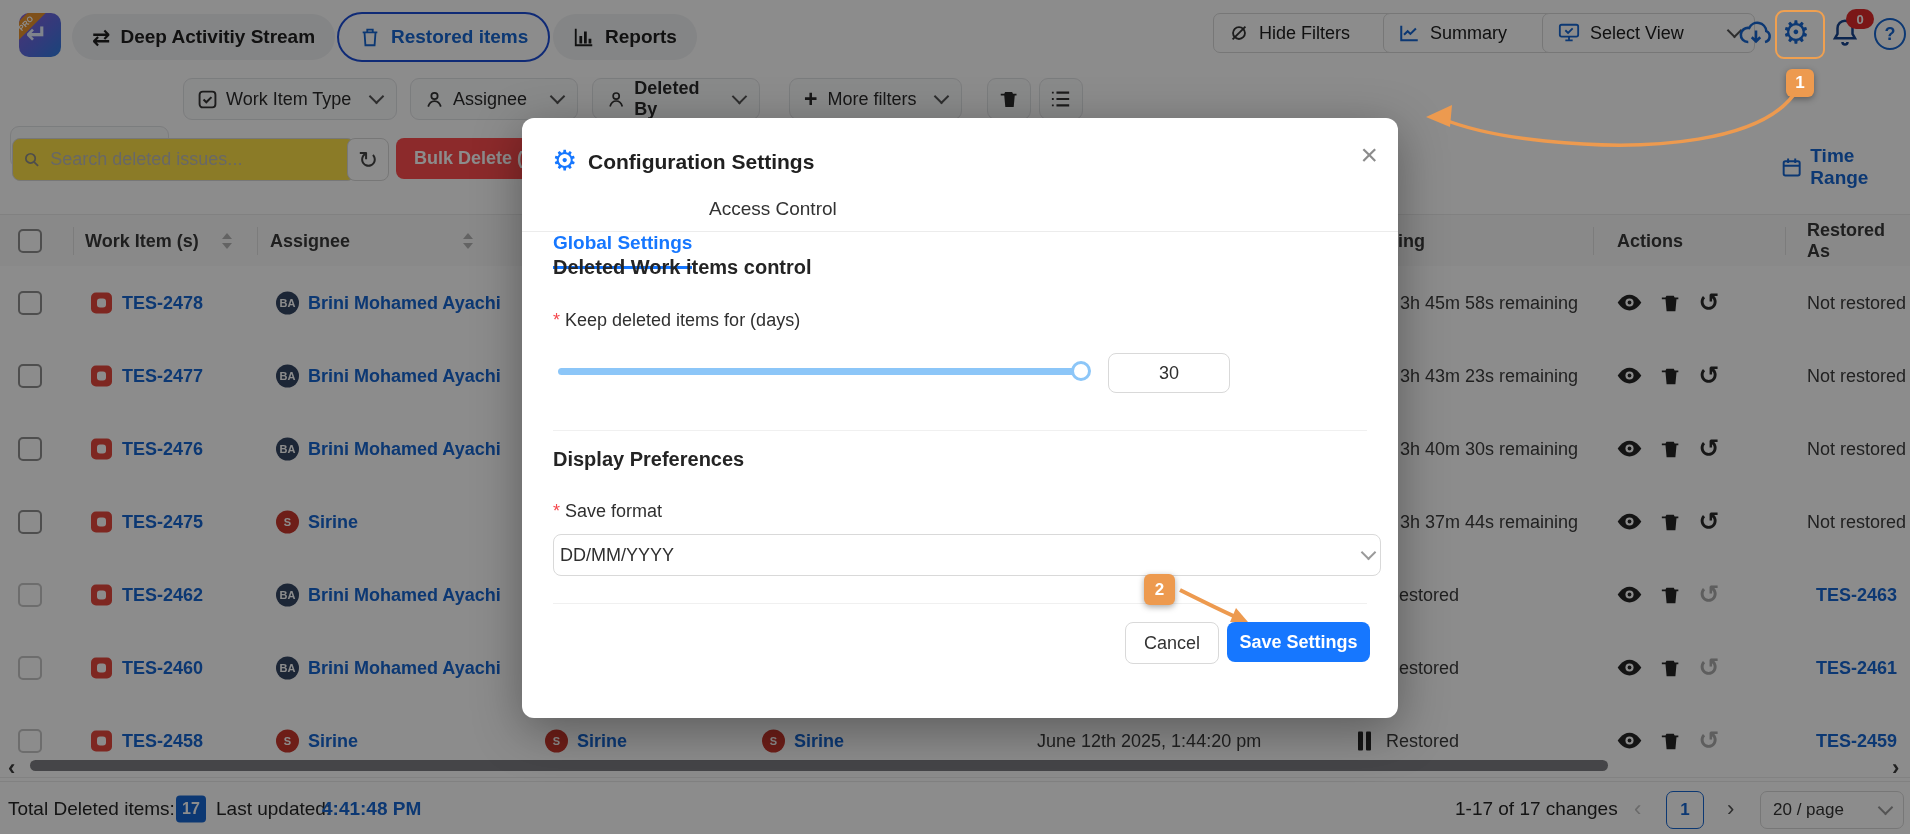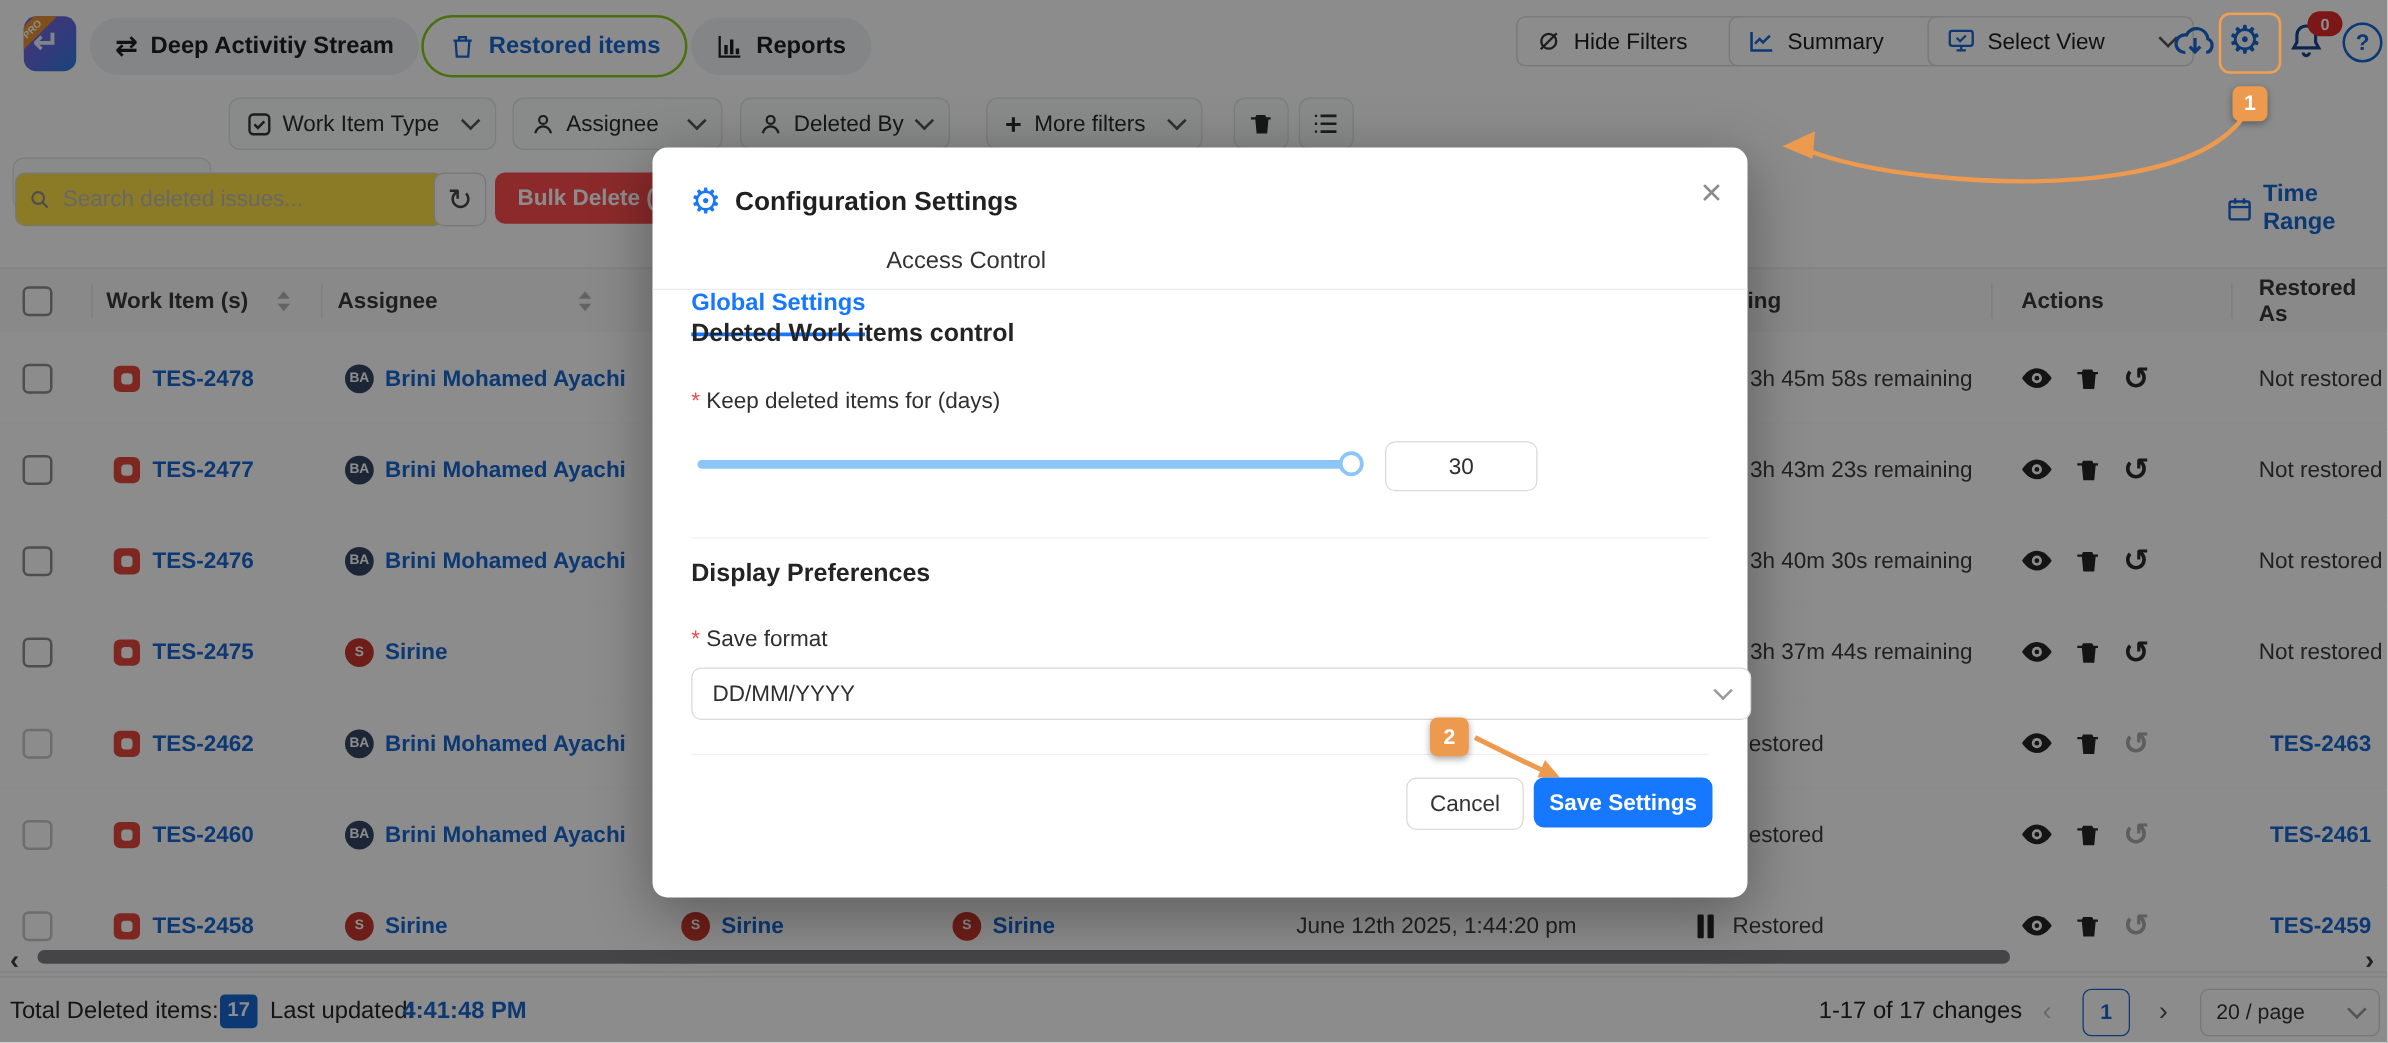--- a/index.html
+++ b/index.html
@@ -9,21 +9,21 @@
   .uni{font-family:"DejaVu Sans",sans-serif;}
 
   
   .logo{left:19px;top:13px;width:42px;height:44px;border-radius:10px;
         background:linear-gradient(135deg,#8a5fd8 0%,#5b6be0 55%,#2f7de0 100%);overflow:hidden;}
   .logo .glyph{position:absolute;left:7px;top:6px;font-size:26px;color:#e8f0ff;font-weight:700;}
   .logo .ribbon{position:absolute;left:-16px;top:4px;width:46px;height:13px;background:#e8922e;
         transform:rotate(-45deg);font-size:8px;color:#fff;text-align:center;line-height:13px;font-weight:700;}
   .pill{display:flex;align-items:center;gap:10px;border-radius:26px;padding:0 20px;height:46px;
         font-size:19px;font-weight:700;color:#202020;background:#f1f2f4;}
-  .pill.active{background:#fff;border:2px solid #84cc16;color:#1766d1;height:46px;}
+  .pill.active{background:#fff;border:2px solid #1d4ed8;color:#1766d1;height:46px;}
   .tbtn{display:flex;align-items:center;gap:9px;height:38px;border:1px solid #d9d9d9;border-radius:7px;
         background:#fff;padding:0 14px;font-size:18px;color:#202020;}
   .iconbtn{display:flex;align-items:center;justify-content:center;}
   .helpc{width:28px;height:28px;border:2.5px solid #1766d1;border-radius:50%;color:#1766d1;
          font-weight:700;font-size:18px;display:flex;align-items:center;justify-content:center;}
   .bellbadge{position:absolute;left:16px;top:-8px;min-width:20px;height:20px;border-radius:10px;background:#e02b2b;
          color:#fff;font-size:13px;font-weight:700;display:flex;align-items:center;justify-content:center;padding:0 4px;}
 
   
   .fbtn{display:flex;align-items:center;gap:10px;height:40px;border:1px solid #e1e3e6;border-radius:9px;
@@ -98,21 +98,21 @@
   .m-tabline{position:absolute;left:0;top:113px;width:876px;height:1px;background:#ececec;}
   .m-h{position:absolute;left:31px;font-size:20px;font-weight:700;color:#242424;}
   .m-label{position:absolute;left:31px;font-size:18px;color:#2f2f2f;}
   .req{color:#f5484d;margin-right:5px;}
   .m-div{position:absolute;left:31px;width:814px;height:1px;background:#f0f0f0;}
   .slider{position:absolute;left:36px;top:250px;width:524px;height:7px;border-radius:4px;background:#8cc6f8;}
   .handle{position:absolute;right:-9px;top:-7px;width:14px;height:14px;background:#fff;border:3.5px solid #8cc6f8;border-radius:50%;}
   .numin{position:absolute;left:586px;top:235px;width:120px;height:38px;border:1px solid #d9d9d9;border-radius:8px;
         font-size:18px;color:#2f2f2f;display:flex;align-items:center;justify-content:center;background:#fff;}
   .selbox{position:absolute;left:31px;top:416px;width:814px;height:40px;border:1px solid #d9d9d9;border-radius:8px;
-        background:#fff;font-size:18px;color:#2f2f2f;display:flex;align-items:center;padding:0 16px;justify-content:space-between;}
+        background:#fff;font-size:18px;color:#2f2f2f;display:flex;align-items:center;padding:0 6px;justify-content:space-between;}
   .selbox .chev{border-color:#9a9a9a;}
   .btn{position:absolute;top:504px;height:40px;border-radius:8px;font-size:18px;display:flex;align-items:center;
        justify-content:center;}
   .btn.cancel{left:603px;width:92px;border:1px solid #d9d9d9;background:#fff;color:#333;}
   .btn.save{left:705px;width:143px;background:#1677ff;color:#fff;font-weight:600;}
 
   
   .tour{z-index:70;}
   .gearhl{left:1775px;top:10px;width:46px;height:45px;border:2.5px solid #f0a050;border-radius:9px;}
   .stepbadge{background:#ed9a4f;border-radius:6px;color:#fff;font-weight:700;font-size:17px;
@@ -214,21 +214,21 @@
     <span style="display:flex;align-items:center;gap:9px;">
       <svg width="19" height="19" viewBox="0 0 24 24" fill="none" stroke="#333" stroke-width="2.2">
           <circle cx="12" cy="7.5" r="4"></circle>
           <path d="M4 21c1.5-5 4.5-7 8-7s6.5 2 8 7"></path>
         </svg>
       <span>Assignee</span>
     </span>
       <span class="chev"></span>
   </div>
   <div class="abs fbtn" style="left:592px;top:78px;width:138px;justify-content:space-between;">
-    <span style="display:flex;align-items:center;gap:9px;">
+    <span style="display:flex;align-items:center;gap:9px;font-weight:bold;">
       <svg width="19" height="19" viewBox="0 0 24 24" fill="none" stroke="#333" stroke-width="2.2">
           <circle cx="12" cy="7.5" r="4"></circle>
           <path d="M4 21c1.5-5 4.5-7 8-7s6.5 2 8 7"></path>
         </svg>
       <span>Deleted By</span>
     </span>
       <span class="chev"></span>
   </div>
   <div class="abs fbtn" style="left:789px;top:78px;width:143px;justify-content:space-between;">
     <span style="display:flex;align-items:center;gap:10px;">

